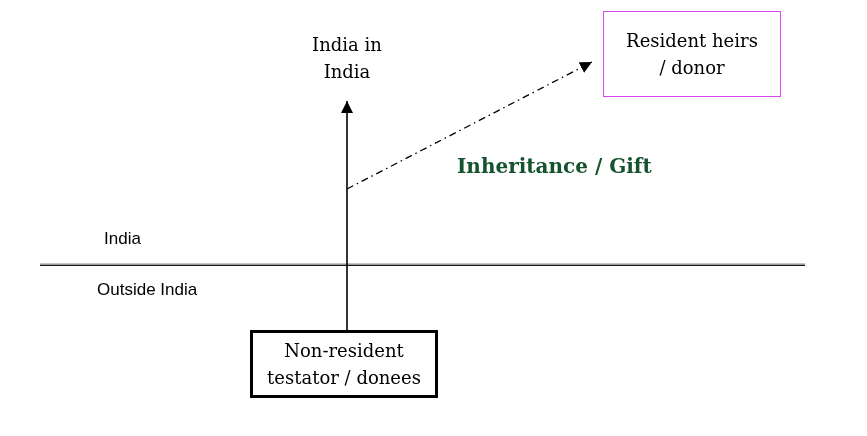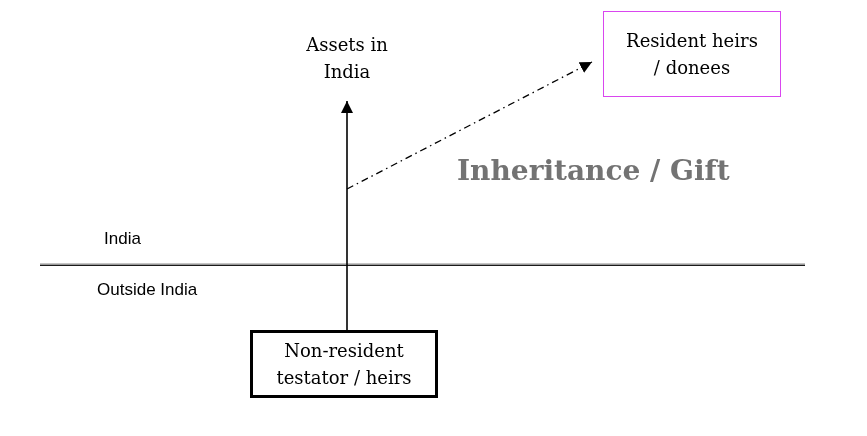--- a/index.html
+++ b/index.html
@@ -71,22 +71,22 @@
     left: 78px;
     top: 280px;
     margin-left: 19px;
   }
   .edge-label {
     position: absolute;
     left: 457px;
     top: 154px;
     font-family: "DejaVu Serif", serif;
     font-weight: bold;
-    font-size: 28px;
-    color: #737373;
+    font-size: 20px;
+    color: #14532d;
     white-space: nowrap;
   }
 </style>
 </head>
 <body>
 
 <div id="canvas">
 
   <svg id="lines-layer" viewBox="0 0 867 436" xmlns="http://www.w3.org/2000/svg">
     <defs>
@@ -100,36 +100,36 @@
     <line x1="40" y1="264" x2="805" y2="264" stroke="#8a8a8a" stroke-width="1"></line>
     <line x1="40" y1="265.4" x2="805" y2="265.4" stroke="#1a1a1a" stroke-width="1.4"></line>
 
     <line x1="347" y1="330" x2="347" y2="101" stroke="#000000" stroke-width="1.6" marker-end="url(#arrowhead)"></line>
 
     <line x1="347" y1="189" x2="592" y2="62" stroke="#000000" stroke-width="1.3" stroke-dasharray="7 4 1.5 4" marker-end="url(#arrowhead)"></line>
   </svg>
 
   <div class="box box-assets">
     <div>
-      <span>Assets in</span><br>
+      <span>India in</span><br>
       <span>India</span>
     </div>
   </div>
 
   <div class="box box-resident">
     <div>
       <span>Resident heirs</span><br>
-      <span>/ donees</span>
+      <span>/ donor</span>
     </div>
   </div>
 
   <div class="box box-nonresident">
     <div>
       <span>Non-resident</span><br>
-      <span>testator / heirs</span>
+      <span>testator / donees</span>
     </div>
   </div>
 
   <div class="region-label label-india">India</div>
   <div class="region-label label-outside">Outside India</div>
 
   <div class="edge-label">Inheritance / Gift</div>
 
 </div>
 

